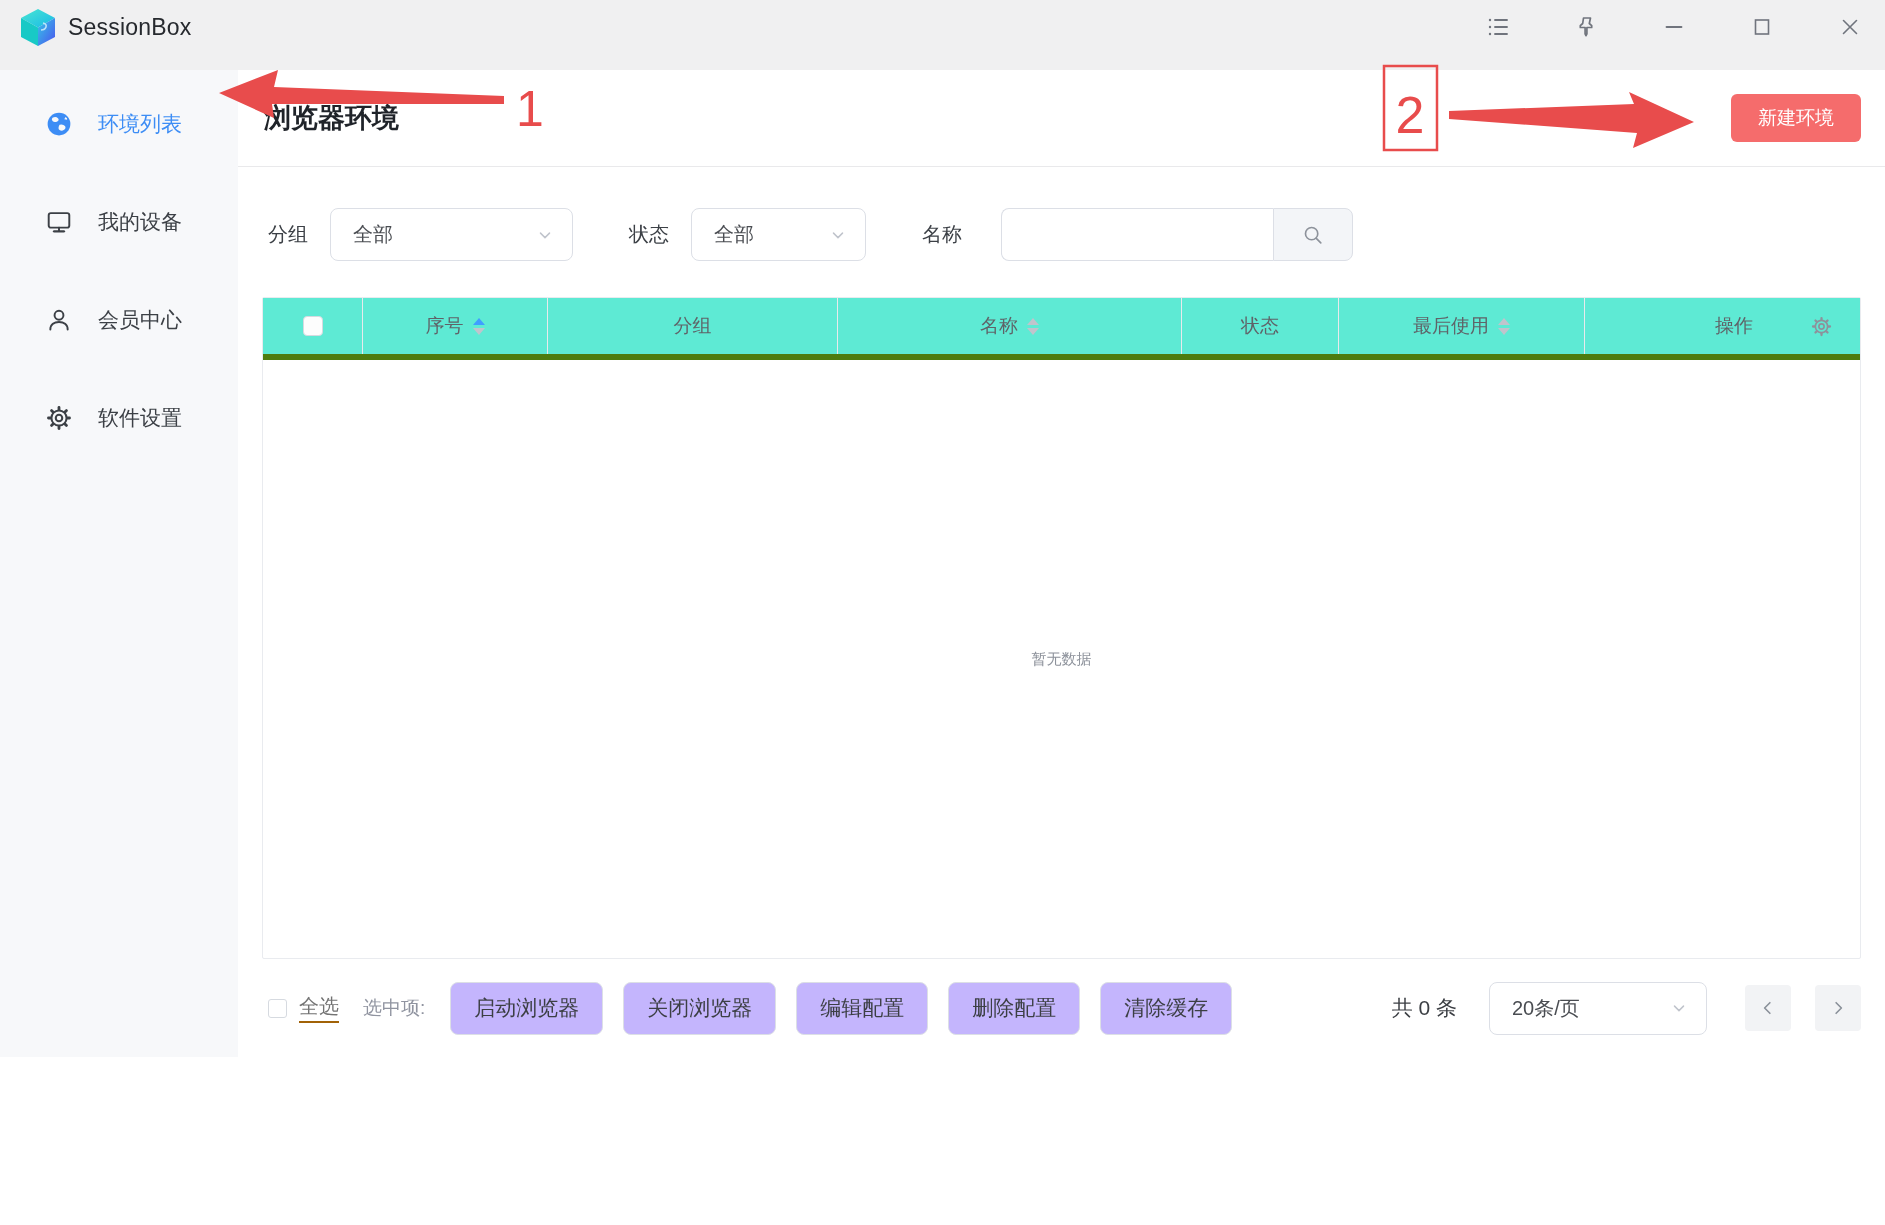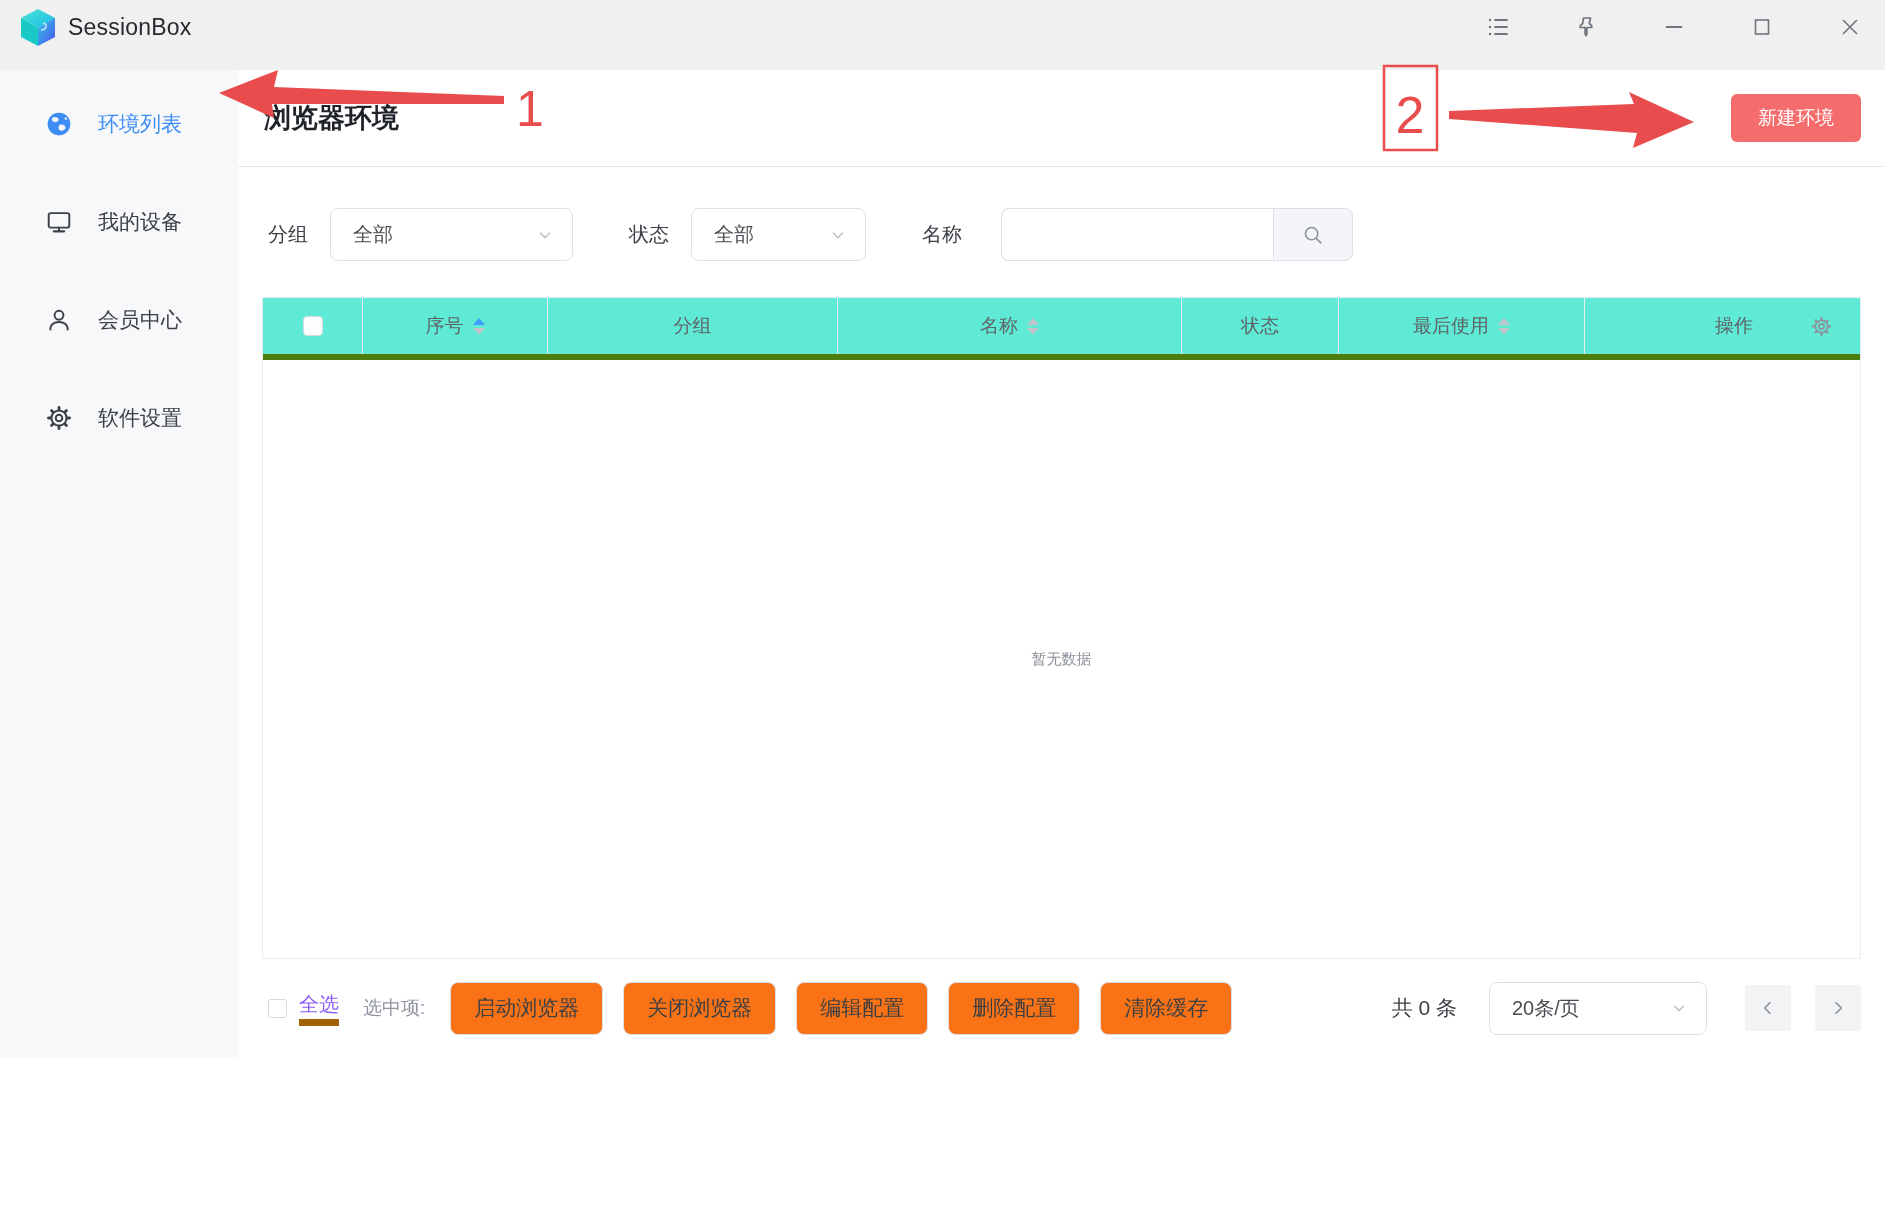--- a/index.html
+++ b/index.html
@@ -63,23 +63,23 @@
   .caret.down { border-top:7px solid #c0c4cc; }
   .caret.up.active { border-bottom-color:#409eff; }
   .checkbox { width:20px; height:20px; border:1px solid #d6dae0; border-radius:4px; background:#fff; cursor:pointer; }
   .th .checkbox { background:#fdfdfd; }
   .gear-sm { width:21px; height:21px; color:#8d929b; cursor:pointer; }
   .tbody-empty { flex:1; display:flex; align-items:center; justify-content:center; }
   .empty-text { font-size:15px; color:#8d929b; }
 
   
   .footer { height:98px; display:flex; align-items:center; padding-left:6px; }
-  .select-all-label { font-size:20px; color:#8b5cf6; margin-left:12px; border-bottom:7px solid #a16207; padding-bottom:1px; cursor:pointer; }
+  .select-all-label { font-size:20px; color:#737373; margin-left:12px; border-bottom:2px solid #a16207; padding-bottom:1px; cursor:pointer; }
   .selected-label { font-size:19px; color:#9094a0; margin-left:24px; }
-  .fbtn { height:53px; border:1px solid #dcdfe6; border-radius:8px; background:#f97316; font-size:21px; color:#3c3f44; padding:0 23px; margin-left:20px; cursor:pointer; font-family:Liberation Sans, sans-serif; }
+  .fbtn { height:53px; border:1px solid #dcdfe6; border-radius:8px; background:#c4b5fd; font-size:21px; color:#3c3f44; padding:0 23px; margin-left:20px; cursor:pointer; font-family:Liberation Sans, sans-serif; }
   .fbtn:first-of-type { margin-left:25px; }
   .foot-right { margin-left:auto; display:flex; align-items:center; }
   .total-text { font-size:21px; color:#3c3f44; }
   .sel-size { width:218px; margin-left:32px; }
   .pager { display:flex; align-items:center; gap:24px; margin-left:38px; }
   .page-btn { width:46px; height:46px; background:#f2f3f5; border-radius:4px; display:flex; align-items:center; justify-content:center; color:#8a9099; cursor:pointer; }
   .page-btn svg { width:18px; height:18px; }
 
   
   .annotations { position:absolute; inset:0; pointer-events:none; z-index:40; }

